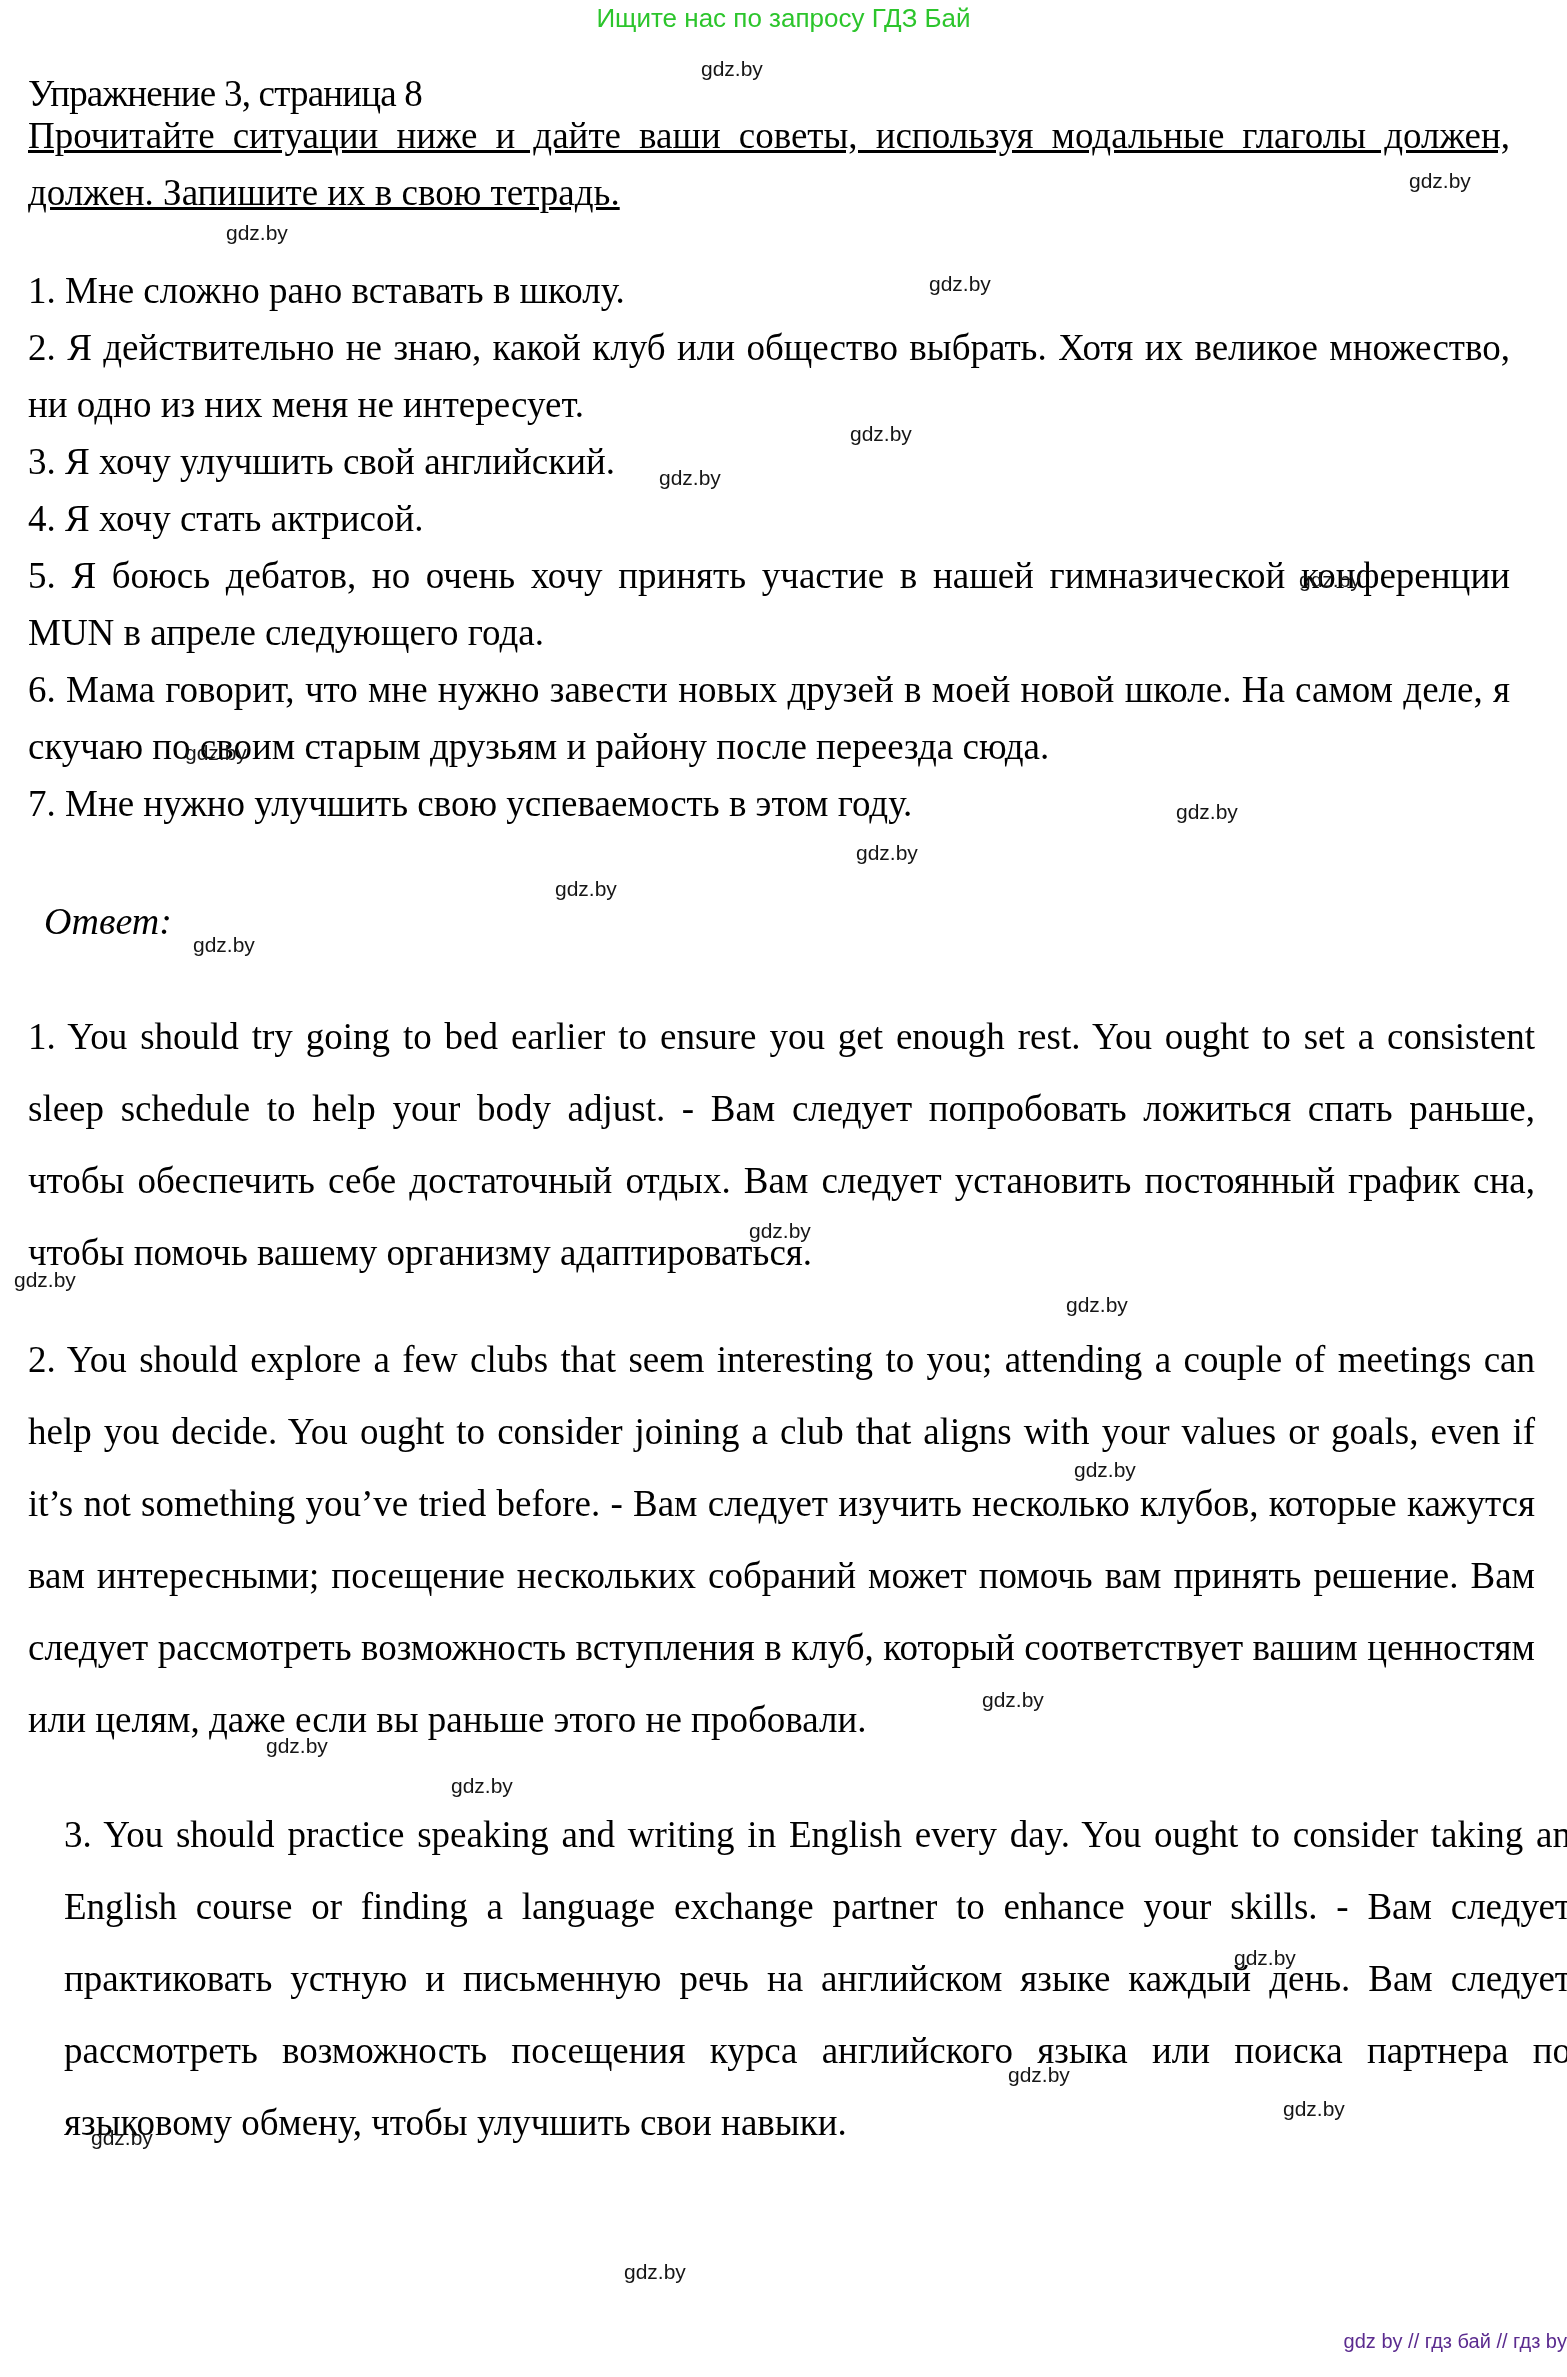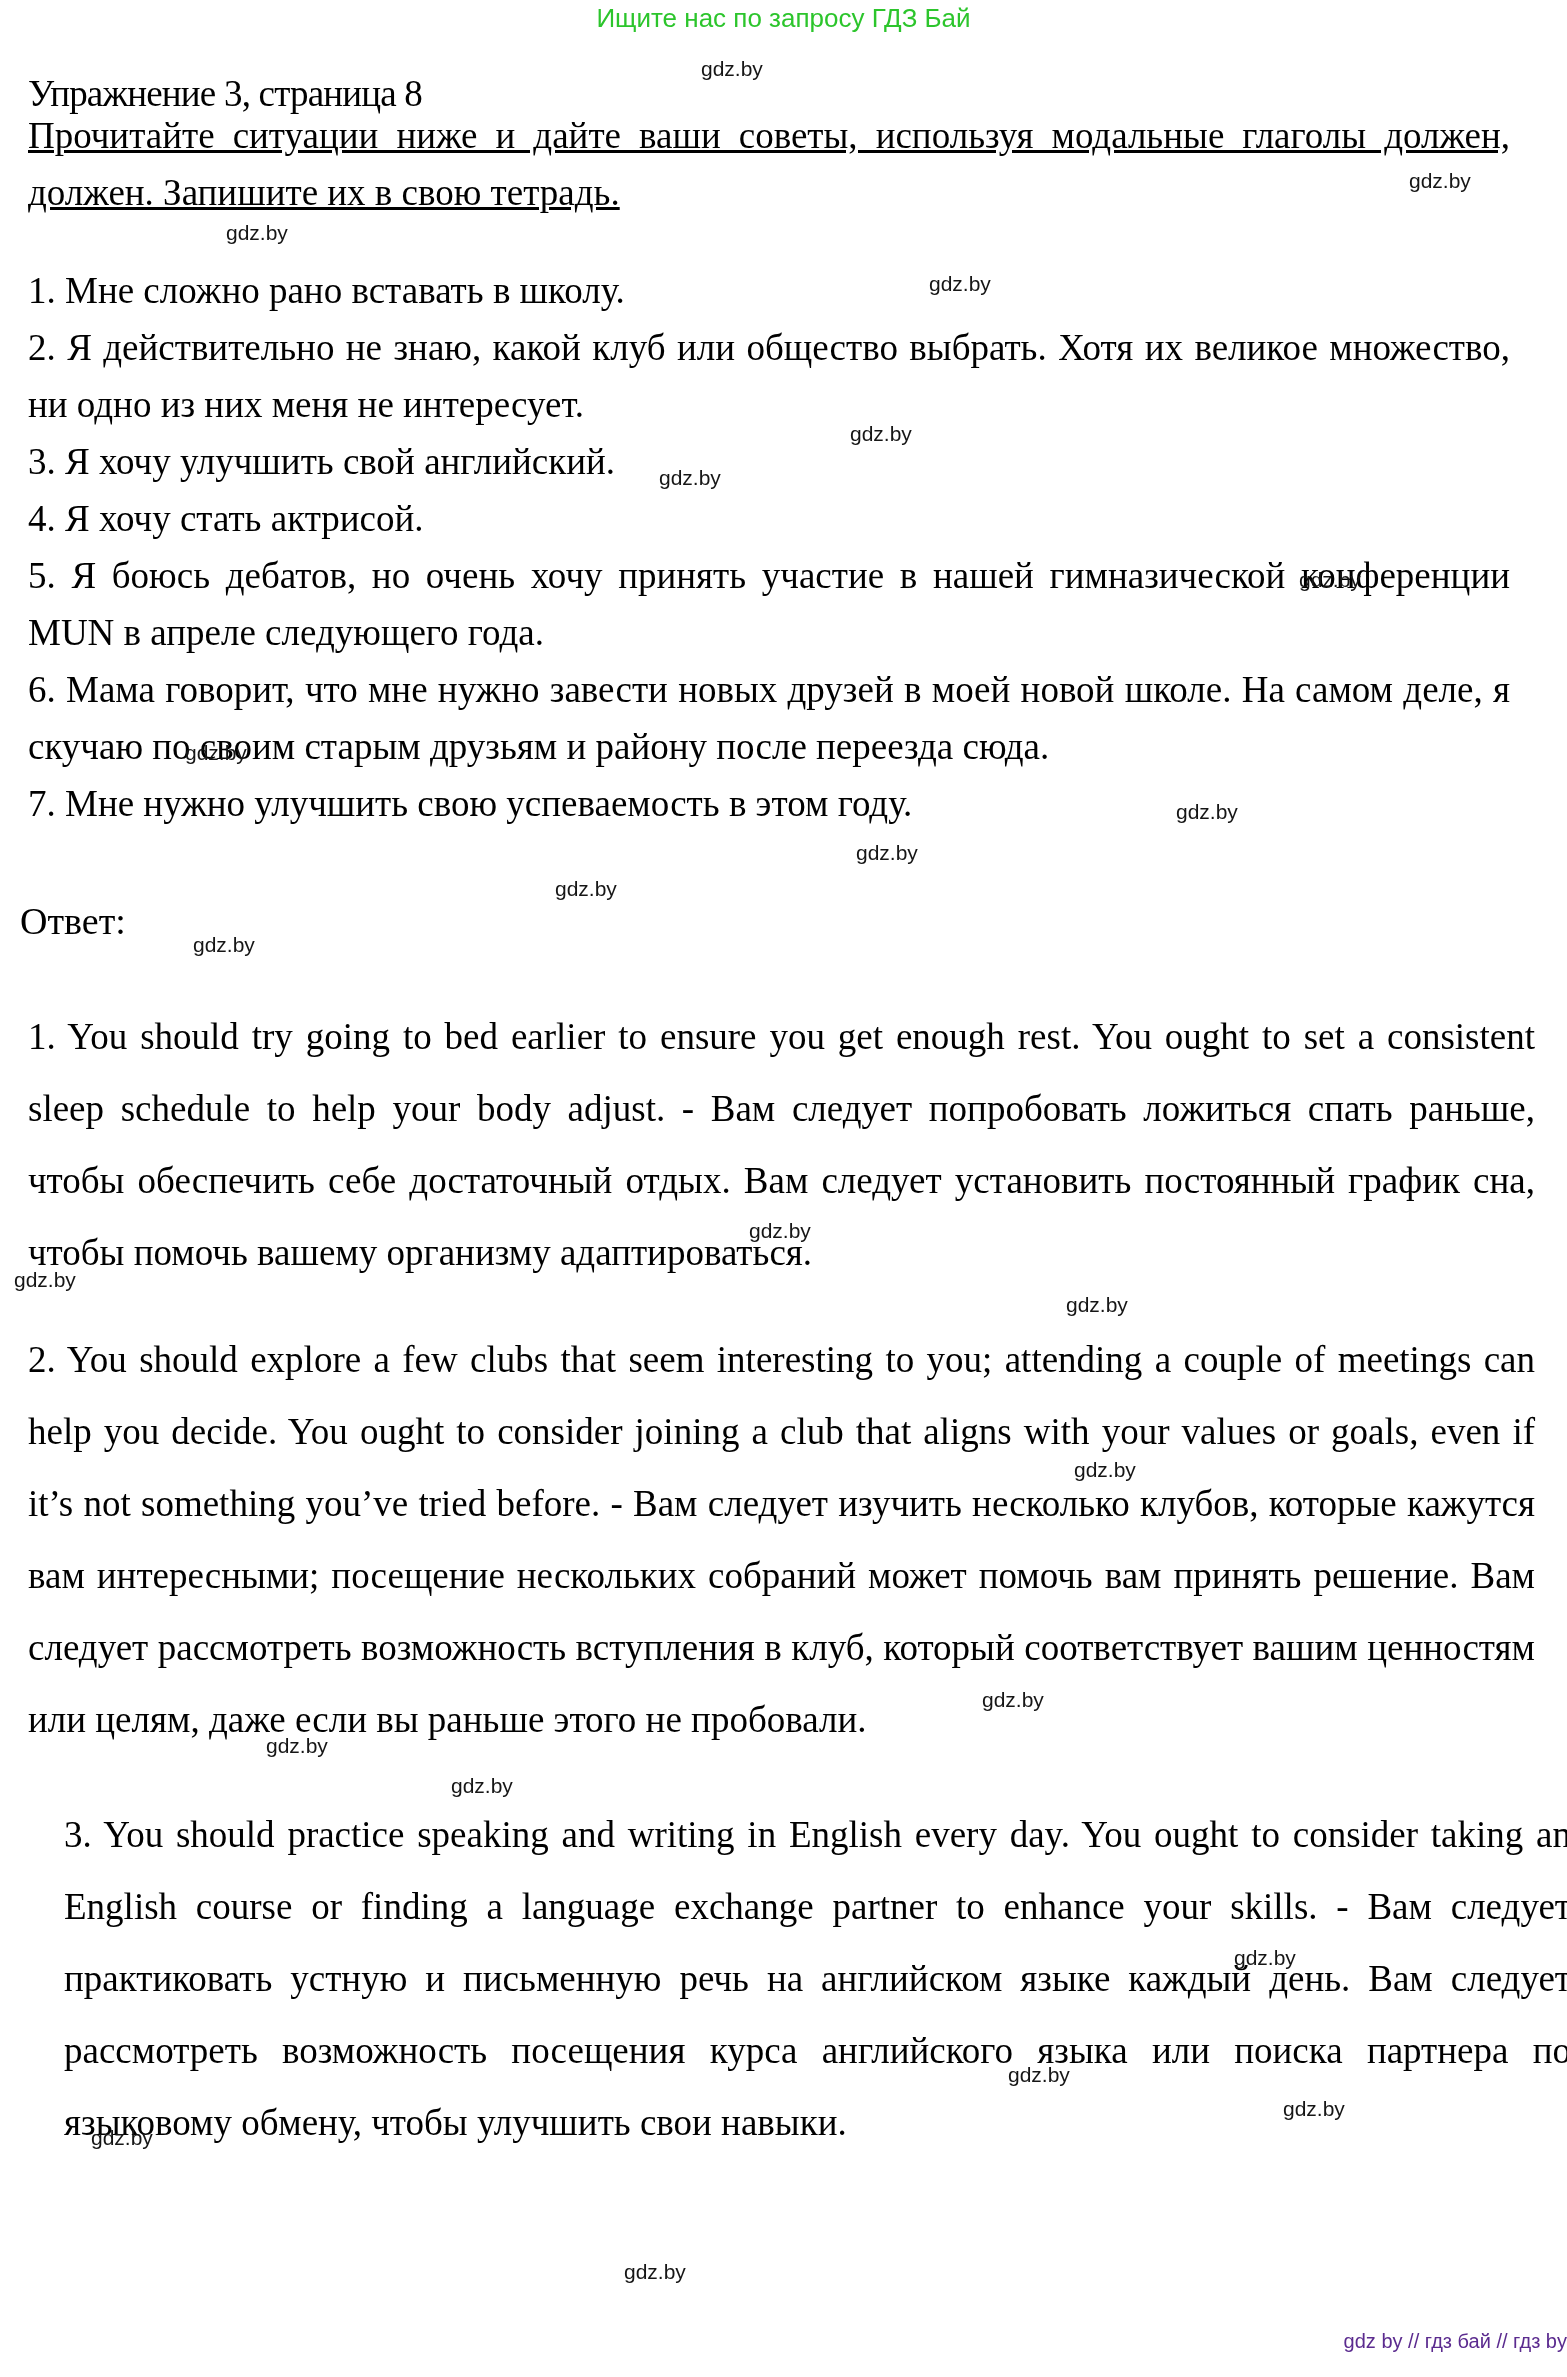--- a/index.html
+++ b/index.html
@@ -51,23 +51,24 @@
     width:1482px;
   }
   .items p{
     margin:0;
     font-size:37px;
     line-height:57px;
     text-align:justify;
   }
   .answer-label{
     position:absolute;
-    top:899px; left:20px;
+    top:899px; left:44px;
     font-size:38px;
     margin:0;
+    font-style:italic;
   }
   .ans{
     position:absolute;
     left:28px;
     width:1507px;
     font-size:37px;
     line-height:72px;
     text-align:justify;
     margin:0;
   }

